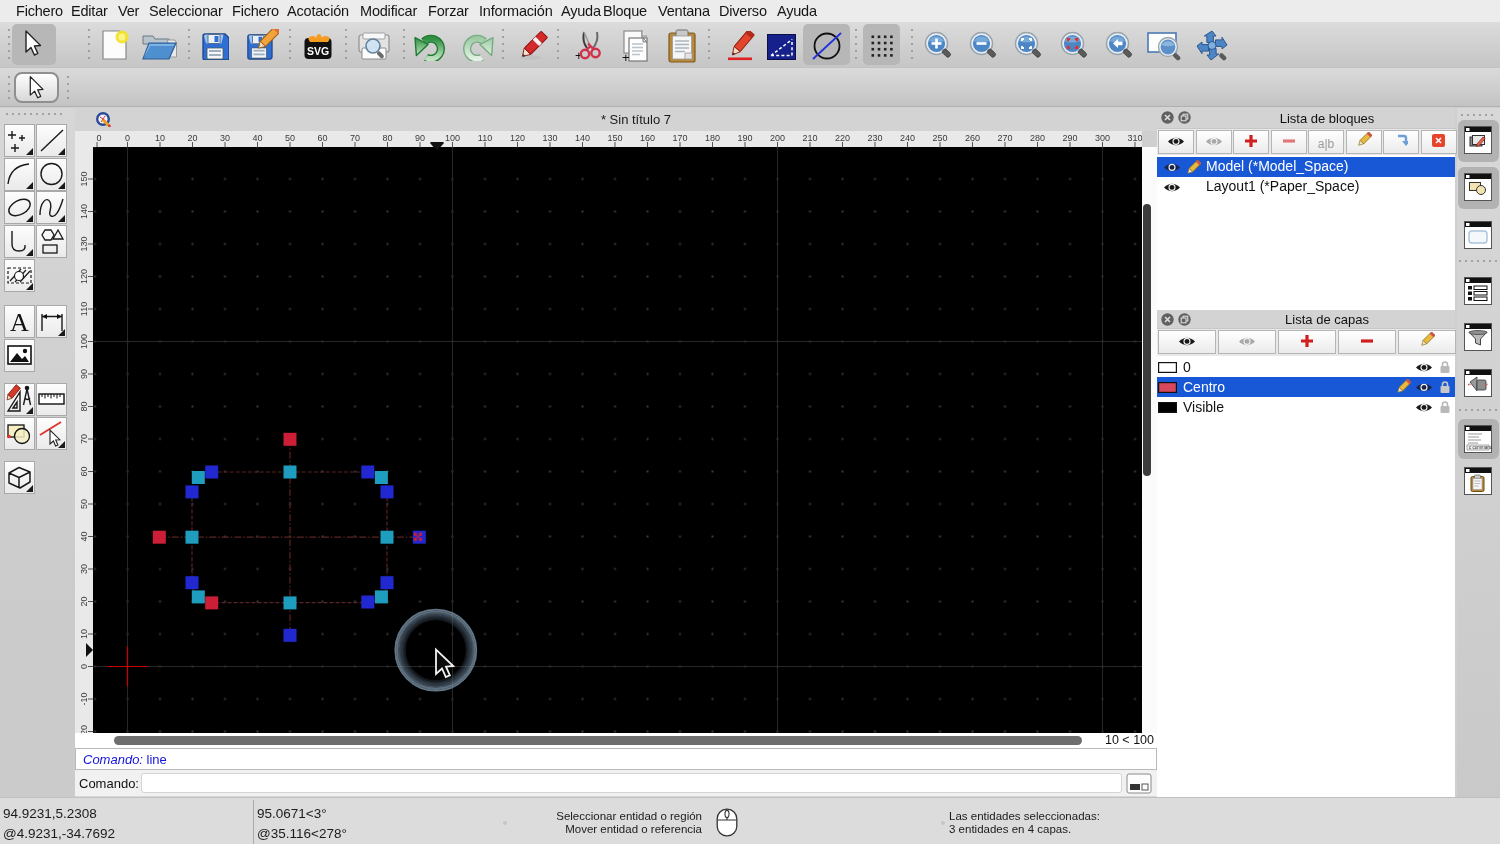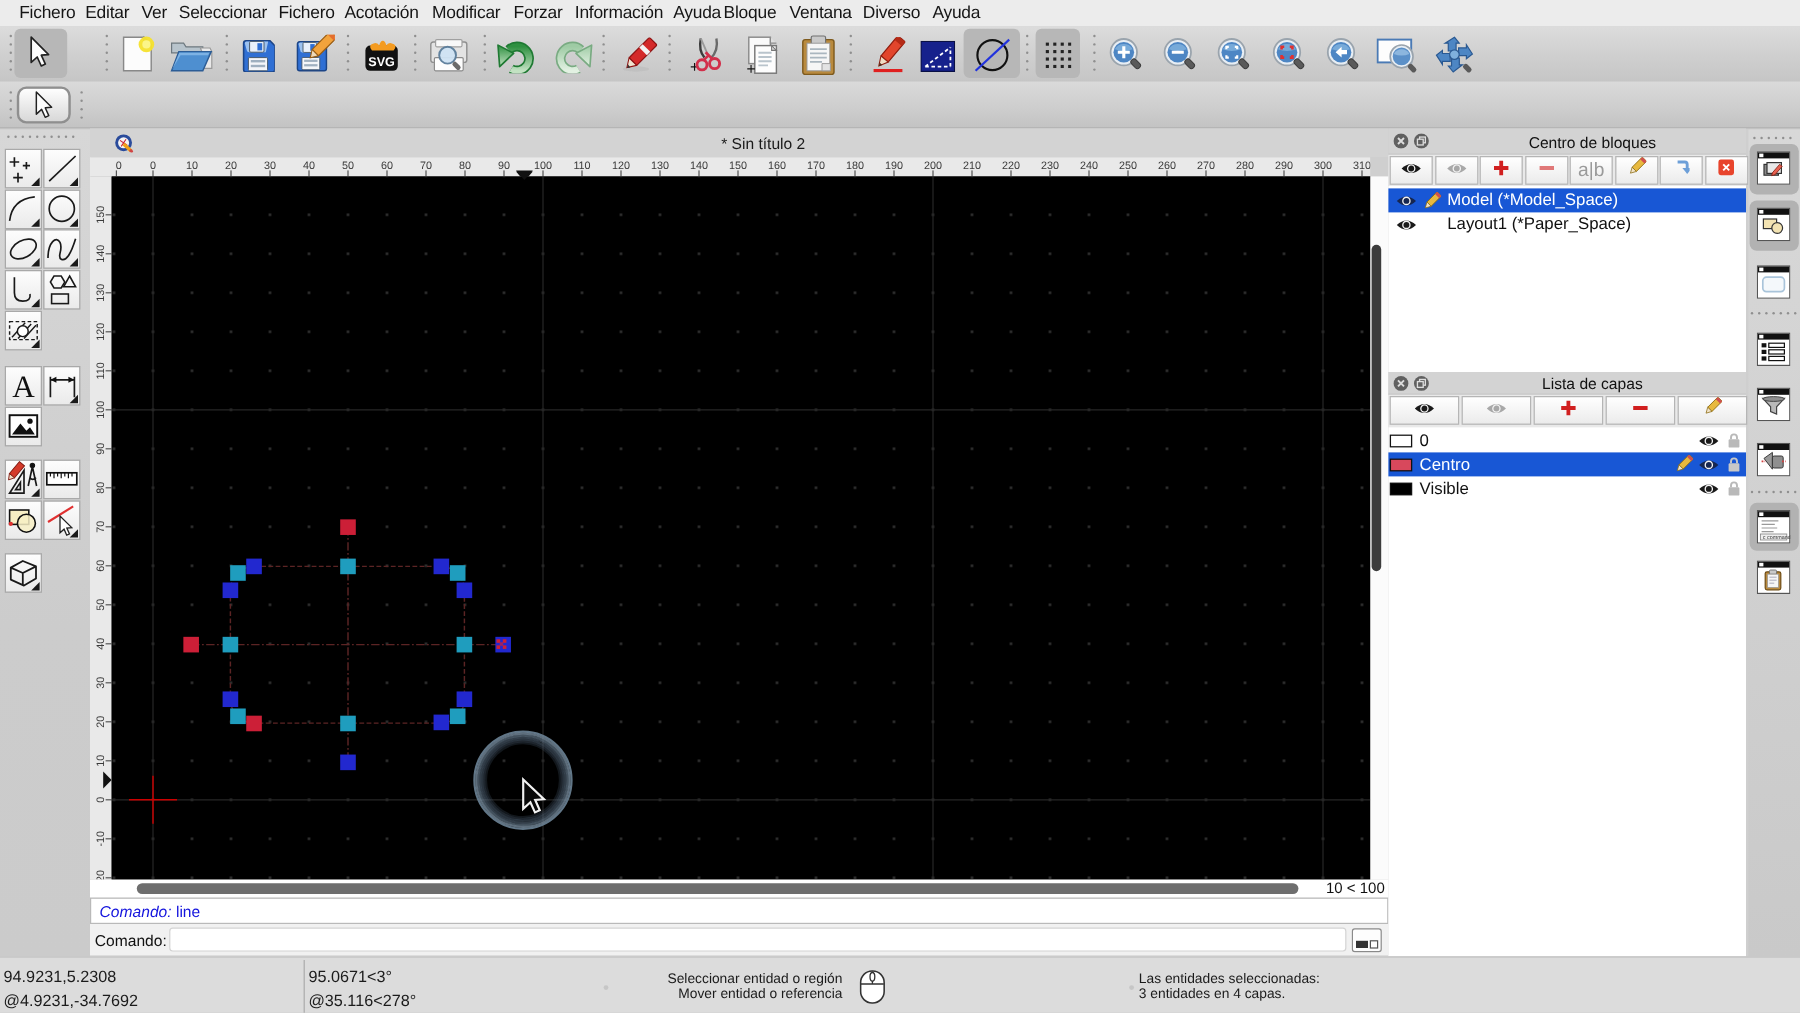--- a/index.html
+++ b/index.html
@@ -493,21 +493,21 @@
       <path d="M13,12 L13,26 L16.4,23 L18.6,28 L20.9,27 L18.7,22 L22.8,21.7 Z" fill="#fff" stroke="#222" stroke-width="1.1"></path>
       <path d="M28,30 l-7,0 7,-7 z" fill="#1a1a1a"></path>
     </svg></div>
 <div class="pbtn" style="left:4px;top:461px;height:33px"><svg width="29" height="31" viewBox="0 0 29 31">
       <g stroke="#1a1a1a" stroke-width="1.5" fill="none" stroke-linejoin="round">
         <path d="M4,11 L14,5.5 L25,10 L25,20 L15,26 L4,21 z M4,11 L14,15.5 L25,10 M14,15.5 L14,26"></path>
       </g>
       <path d="M28,30 l-7,0 7,-7 z" fill="#1a1a1a"></path>
     </svg></div>
 <div id="titlebar">
-    <div class="t">* Sin título 2</div>
+    <div class="t">* Sin título 7</div>
     <svg class="abs" style="left:20px;top:4px" width="16" height="16" viewBox="0 0 16 16">
       <circle cx="8" cy="8" r="7" fill="#2a4b9b"></circle>
       <circle cx="8" cy="8" r="4.6" fill="#f4f4f4"></circle>
       <path d="M5,6 l6,4 M10,5 l-4,6" stroke="#c23" stroke-width="0.9"></path>
       <path d="M8,9 L14.5,15" stroke="#f0a019" stroke-width="3"></path>
       <path d="M13.3,13.8 l2.2,2.2" stroke="#d04545" stroke-width="2.4"></path>
     </svg>
   </div>
 <svg class="abs" style="left:75px;top:131px" width="1067" height="16" viewBox="0 0 1067 16">
     <rect width="1067" height="16" fill="#e9e9e9"></rect>
@@ -695,38 +695,38 @@
 <div class="phead" style="top:107px;height:22px">
     <svg class="cbtn" style="left:4px;top:4px" width="13" height="13">
       <circle cx="6.5" cy="6.5" r="6.2" fill="#606060"></circle>
       <path d="M4,4 l5,5 M9,4 l-5,5" stroke="#ddd" stroke-width="1.6"></path>
     </svg>
     <svg class="cbtn" style="left:21px;top:4px" width="13" height="13">
       <circle cx="6.5" cy="6.5" r="6.2" fill="#606060"></circle>
       <rect x="5" y="3.2" width="4.8" height="4.8" fill="none" stroke="#ddd" stroke-width="1.1"></rect>
       <rect x="3.2" y="5" width="4.8" height="4.8" fill="#606060" stroke="#ddd" stroke-width="1.1"></rect>
     </svg>
-    <div class="t">Centro de bloques</div>
+    <div class="t">Lista de bloques</div>
   </div>
 <div class="ptool" id="btool" style="top:129px;height:26px">
     <div class="b" style="left:1px;width:36px;text-align:center;line-height:23px"><svg width="18" height="13" viewBox="0 0 18 13">
         <path d="M1,6.5 Q9,-1 17,6.5 Q9,14 1,6.5 Z" fill="#1a1a1a"></path>
         <circle cx="9" cy="6.4" r="3" fill="#1a1a1a" stroke="#f2f2f2" stroke-width="1.1"></circle>
       </svg></div>
     <div class="b" style="left:38.5px;width:36px;text-align:center;line-height:23px"><svg width="18" height="13" viewBox="0 0 18 13">
         <path d="M1,6.5 Q9,-1 17,6.5 Q9,14 1,6.5 Z" fill="#a8a8a8"></path>
         <circle cx="9" cy="6.4" r="3" fill="#a8a8a8" stroke="#f2f2f2" stroke-width="1.1"></circle>
       </svg></div>
     <div class="b" style="left:76px;width:36px;text-align:center;line-height:23px"><svg width="14" height="14">
         <path d="M7,1 V13 M1,7 H13" stroke="#d11f1f" stroke-width="3.2"></path>
       </svg></div>
     <div class="b" style="left:113.5px;width:36px;text-align:center;line-height:23px"><svg width="14" height="14">
         <path d="M1,7 H13" stroke="#e07878" stroke-width="3.2"></path>
       </svg></div>
-    <div class="b" style="left:151px;width:36px;text-align:center;line-height:23px"><span style="font-size:16px;color:#9a9a9a;font-style:normal">a|b</span></div>
+    <div class="b" style="left:151px;width:36px;text-align:center;line-height:23px"><span style="font-size:12px;color:#9a9a9a;font-style:normal">a|b</span></div>
     <div class="b" style="left:188.5px;width:36px;text-align:center;line-height:23px"><svg width="16" height="16" viewBox="0 0 16 16">
         <g transform="rotate(45 8 8)">
           <rect x="5.5" y="-1" width="5" height="12" fill="#e8b93e" stroke="#8a6a10" stroke-width="0.7"></rect>
           <rect x="5.5" y="-1" width="5" height="2.5" fill="#d05050"></rect>
           <path d="M5.5,11 h5 l-2.5,4.5z" fill="#f2e3c8" stroke="#8a6a10" stroke-width="0.6"></path>
         </g>
       </svg></div>
     <div class="b" style="left:226px;width:36px;text-align:center;line-height:23px"><svg width="14" height="14">
         <path d="M4,2 h6 q2,0 2,2 v4" fill="none" stroke="#6d9fd8" stroke-width="2.4"></path>
         <path d="M12,12 l-4,-5 h8 z" fill="#6d9fd8"></path>

